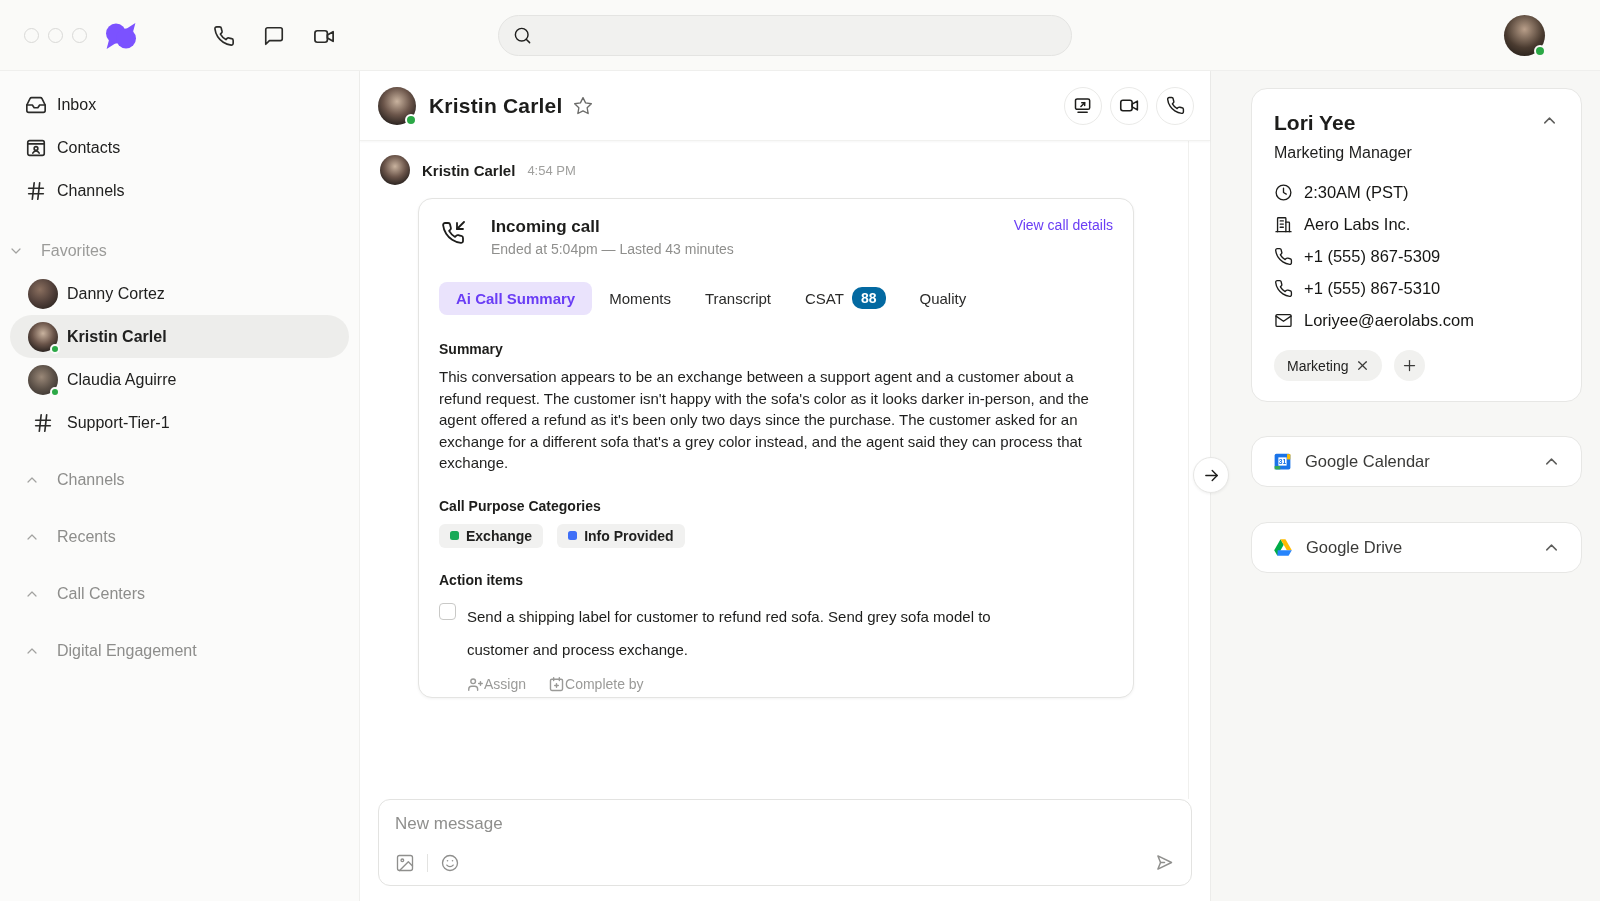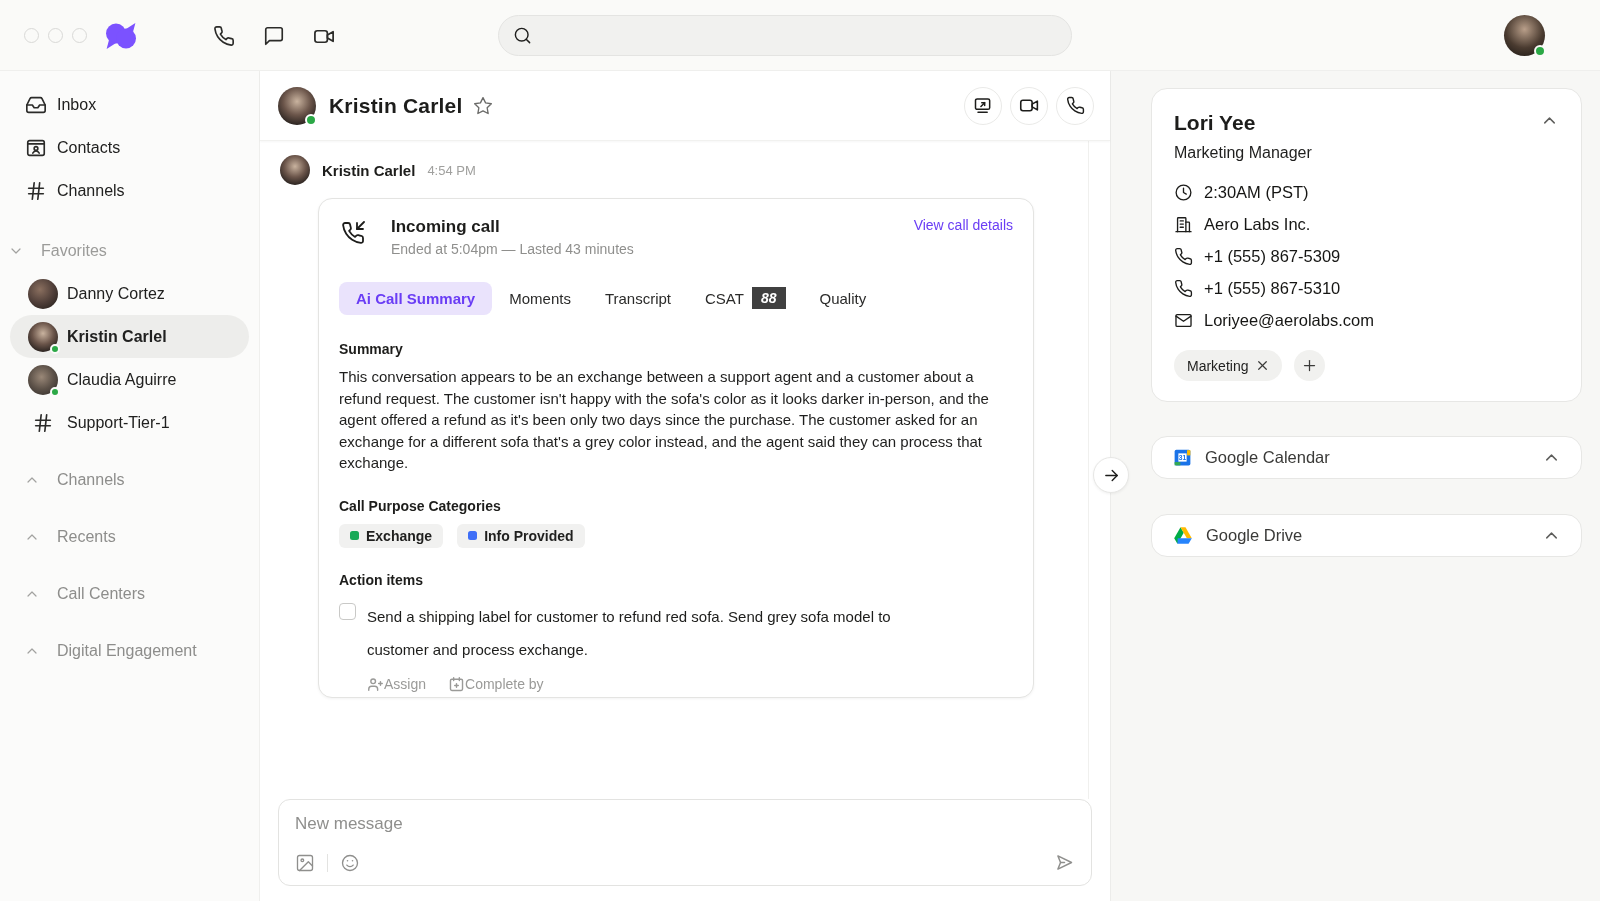--- a/index.html
+++ b/index.html
@@ -20,21 +20,21 @@
   .searchbar input { flex:1; border:none; outline:none; background:transparent; font-size:15px; font-family:inherit; }
   .tb-avatar { position:absolute; top:15px; right:55px; width:41px; height:41px; border-radius:50%;
                background:radial-gradient(circle at 50% 35%, #b99f8a 0%, #4a3b30 55%, #221c18 90%); }
   .dot { position:absolute; right:-1px; bottom:-1px; width:12px; height:12px; border-radius:50%;
          background:#2ba846; border:2px solid #fafaf8; }
 
   
   .shell { display:flex; height:830px; }
 
   
-  .sidebar { width:260px; background:#fbfbfa; border-right:1px solid #efefed; padding-top:12px; flex-shrink:0; }
+  .sidebar { width:360px; background:#fbfbfa; border-right:1px solid #efefed; padding-top:12px; flex-shrink:0; }
   .s-item { height:43px; display:flex; align-items:center; padding-left:24px; gap:9px; font-size:16px; color:#212120; cursor:pointer; }
   .s-item .ic { width:24px; height:24px; display:flex; align-items:center; justify-content:center; color:#2b2b29; }
   .s-head { height:43px; margin-top:17px; display:flex; align-items:center; padding-left:8px; gap:15px;
             font-size:16px; color:#9b9b99; cursor:pointer; }
   .s-head .ic { width:18px; color:#a2a2a0; }
   .fav { height:43px; display:flex; align-items:center; padding-left:18px; gap:9px; font-size:16px; color:#212120;
          margin:0 10px; border-radius:21.5px; cursor:pointer; }
   .fav.sel { background:#ededeb; font-weight:bold; }
   .fav .av { position:relative; width:30px; height:30px; border-radius:50%; flex-shrink:0; }
   .fav .av .dot { width:10px; height:10px; border:2px solid #fbfbfa; right:-2px; bottom:-2px; }
@@ -70,21 +70,21 @@
           box-shadow:0 1px 3px rgba(0,0,0,.05); padding:18px 20px 4px; }
   .cc-top { display:flex; align-items:flex-start; }
   .cc-icon { width:24px; height:24px; color:#1d1d1b; margin:4px 6px 0 2px; }
   .cc-titles { margin-left:20px; }
   .cc-title { font-size:17px; font-weight:bold; }
   .cc-sub { font-size:14px; color:#8f8f8d; margin-top:4px; }
   .cc-link { margin-left:auto; font-size:14px; color:#6a3df5; cursor:pointer; }
   .tabs { display:flex; align-items:center; margin-top:22px; }
   .tab { font-size:15px; color:#2b2b2a; padding:8px 17px; border-radius:8px; cursor:pointer; display:flex; align-items:center; gap:8px; }
   .tab.active { background:#eae3fc; color:#6a3df5; font-weight:bold; }
-  .badge { background:#404040; color:#fff; font-size:14px; font-weight:bold; border-radius:0; padding:3px 9px;font-style:italic; }
+  .badge { background:#0369a1; color:#fff; font-size:14px; font-weight:bold; border-radius:10px; padding:3px 9px; }
   .sec-h { font-size:14px; font-weight:bold; margin-top:24px; }
   .body-txt { font-size:15px; line-height:21.5px; margin-top:9px; color:#1f1f1e; max-width:714px; }
   .pills { display:flex; gap:14px; margin-top:10px; }
   .pill { display:flex; align-items:center; gap:7px; background:#f1f1f0; border-radius:6px; padding:4px 11px;
           font-size:14px; font-weight:bold; color:#1f1f1e; }
   .pill i { width:9px; height:9px; border-radius:2.5px; display:inline-block; }
   .ai-row { display:flex; gap:11px; margin-top:12px; }
   .chk { width:17px; height:17px; border:1.5px solid #c9c9c7; border-radius:4px; margin-top:3px; flex-shrink:0; cursor:pointer; }
   .ai-text { font-size:15px; line-height:33px; max-width:580px; }
   .ai-actions { display:flex; align-items:center; gap:22px; margin:10px 0 0 28px; color:#9a9a98; font-size:14px; }
@@ -112,21 +112,21 @@
   .contact-role { font-size:16px; margin-top:9px; color:#1f1f1e; }
   .details { margin-top:21px; display:flex; flex-direction:column; gap:13px; }
   .drow { display:flex; align-items:center; gap:11px; font-size:16.5px; color:#161614; }
   .drow .ic { width:19px; height:19px; color:#1d1d1b; flex-shrink:0; }
   .tags { display:flex; align-items:center; gap:12px; margin-top:20px; }
   .tag { display:flex; align-items:center; gap:8px; background:#f1f1ef; border-radius:16px; height:31px;
          padding:0 13px; font-size:14px; color:#1f1f1e; }
   .tag .x { cursor:pointer; color:#3a3a38; display:flex; }
   .tag-add { width:31px; height:31px; border-radius:50%; background:#f1f1ef; display:flex; align-items:center;
              justify-content:center; color:#3a3a38; cursor:pointer; }
-  .integ { height:43px; display:flex; align-items:center; gap:12px; padding:0 20px; margin-top:34px; cursor:pointer; }
+  .integ { height:51px; display:flex; align-items:center; gap:12px; padding:0 20px; margin-top:34px; cursor:pointer; }
   .integ + .integ { margin-top:35px; }
   .integ .label { font-size:16.5px; color:#3a3a38; }
   .integ .chev { margin-left:auto; }
 </style>
 </head>
 <body>
 
 <div class="topbar">
   <div class="traffic">
     <span></span>

